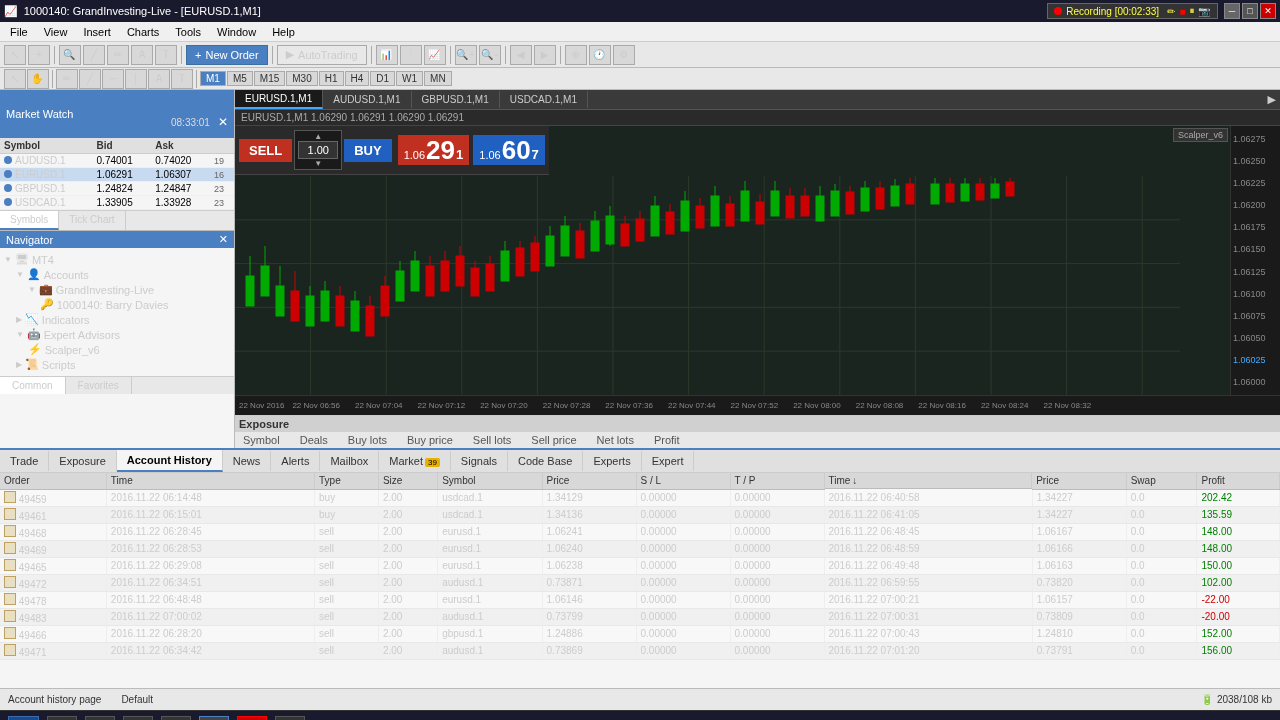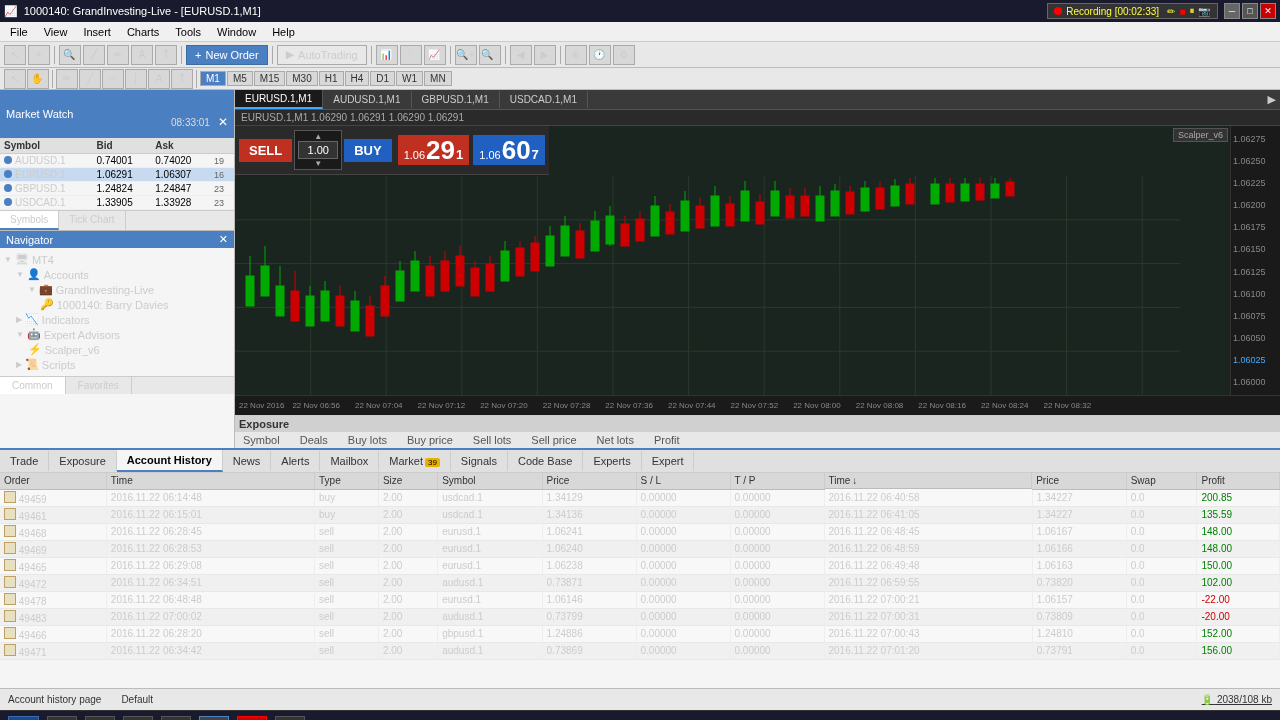--- a/index.html
+++ b/index.html
@@ -582,21 +582,21 @@
           <td>2016.11.22 06:14:48</td>
           <td>buy</td>
           <td>2.00</td>
           <td>usdcad.1</td>
           <td>1.34129</td>
           <td>0.00000</td>
           <td>0.00000</td>
           <td>2016.11.22 06:40:58</td>
           <td>1.34227</td>
           <td>0.0</td>
-          <td class="profit-pos">200.85</td>
+          <td class="profit-pos">202.42</td>
         </tr>
         <tr>
           <td><span class="trade-icon"></span> 49461</td>
           <td>2016.11.22 06:15:01</td>
           <td>buy</td>
           <td>2.00</td>
           <td>usdcad.1</td>
           <td>1.34136</td>
           <td>0.00000</td>
           <td>0.00000</td>
@@ -718,21 +718,21 @@
           <td class="profit-pos">156.00</td>
         </tr>
       </tbody>
     </table>
   </div>
 </div>
 
 <div id="status-bar">
   <span>Account history page</span>
   <span>Default</span>
-  <span style="margin-left:auto;text-decoration:underline;">
+  <span style="margin-left:auto;">
     <span>🔋</span>
     <span>2038/108 kb</span>
   </span>
 </div>
 
 <div id="taskbar">
   <div class="taskbar-start">⊞</div>
   <div class="taskbar-btn" style="width:30px;">🗂</div>
   <div class="taskbar-btn" style="width:30px;">📁</div>
   <div class="taskbar-btn" style="width:30px;">🦊</div>

